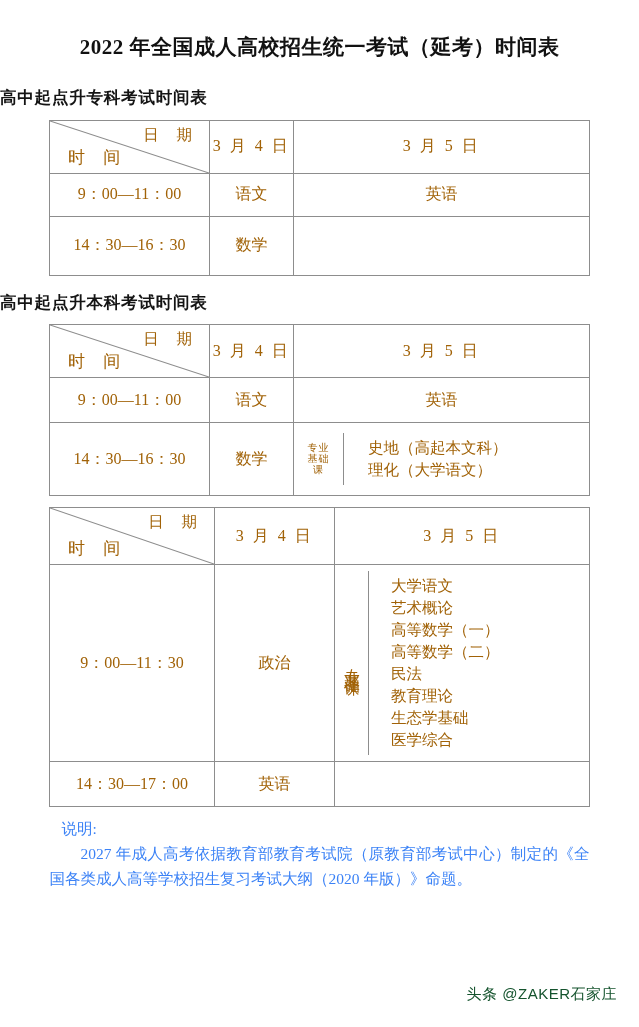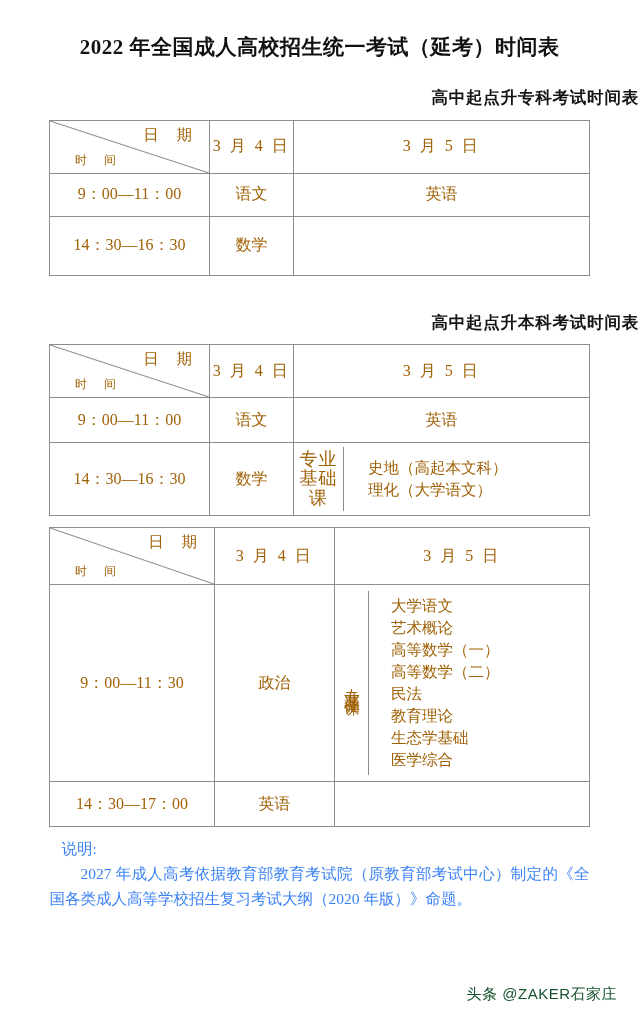--- a/index.html
+++ b/index.html
@@ -29,30 +29,30 @@
     font-size: 21px;
     font-weight: bold;
     letter-spacing: 0.5px;
     margin: 0;
     padding-top: 34px;
     line-height: 1.3;
     color: #111111;
   }
 
   .sub-title {
-    text-align: right;
+    text-align: left;
     font-size: 16.5px;
     font-weight: bold;
     letter-spacing: 0.8px;
     color: #141414;
     line-height: 1.3;
   }
 
   #subtitle-1 { margin-top: 26px; }
-  #subtitle-2 { margin-top: 36px; }
+  #subtitle-2 { margin-top: 16px; }
   #subtitle-3 { margin-top: 21px; }
 
   
   .sched-table {
     border-collapse: collapse;
     table-layout: fixed;
     width: 540px;
     margin: 11px auto 0 auto;
     font-size: 16px;
     color: #a16207;
@@ -90,22 +90,22 @@
     position: absolute;
     top: 4px;
     right: 10px;
     font-size: 15.5px;
     letter-spacing: 7px;
     padding-left: 7px;
   }
   .diag-cell .lbl-time {
     position: absolute;
     bottom: 4px;
-    left: 24px;
-    font-size: 12px;
+    left: 17px;
+    font-size: 17px;
     letter-spacing: 7px;
     padding-left: 1px;
   }
   .hdr-date {
     font-size: 16px;
     letter-spacing: 2.5px;
     padding-left: 2.5px;
   }
 
   .row-tall td   { height: 58px; }
@@ -119,21 +119,21 @@
     align-items: stretch;
     width: 100%;
     height: 100%;
   }
   .vert-label {
     flex: 0 0 auto;
     border-right: 1px solid #8d8d8d;
     display: flex;
     align-items: center;
     justify-content: center;
-    font-size: 18px;
+    font-size: 10px;
     line-height: 1.08;
     box-sizing: border-box;
   }
   .vert-label .stack {
     display: block;
     text-align: center;
   }
   .vert-label .stack span { display: block; }
 
   .vert-label-t2 { width: 50px; padding: 3px 4px; }

